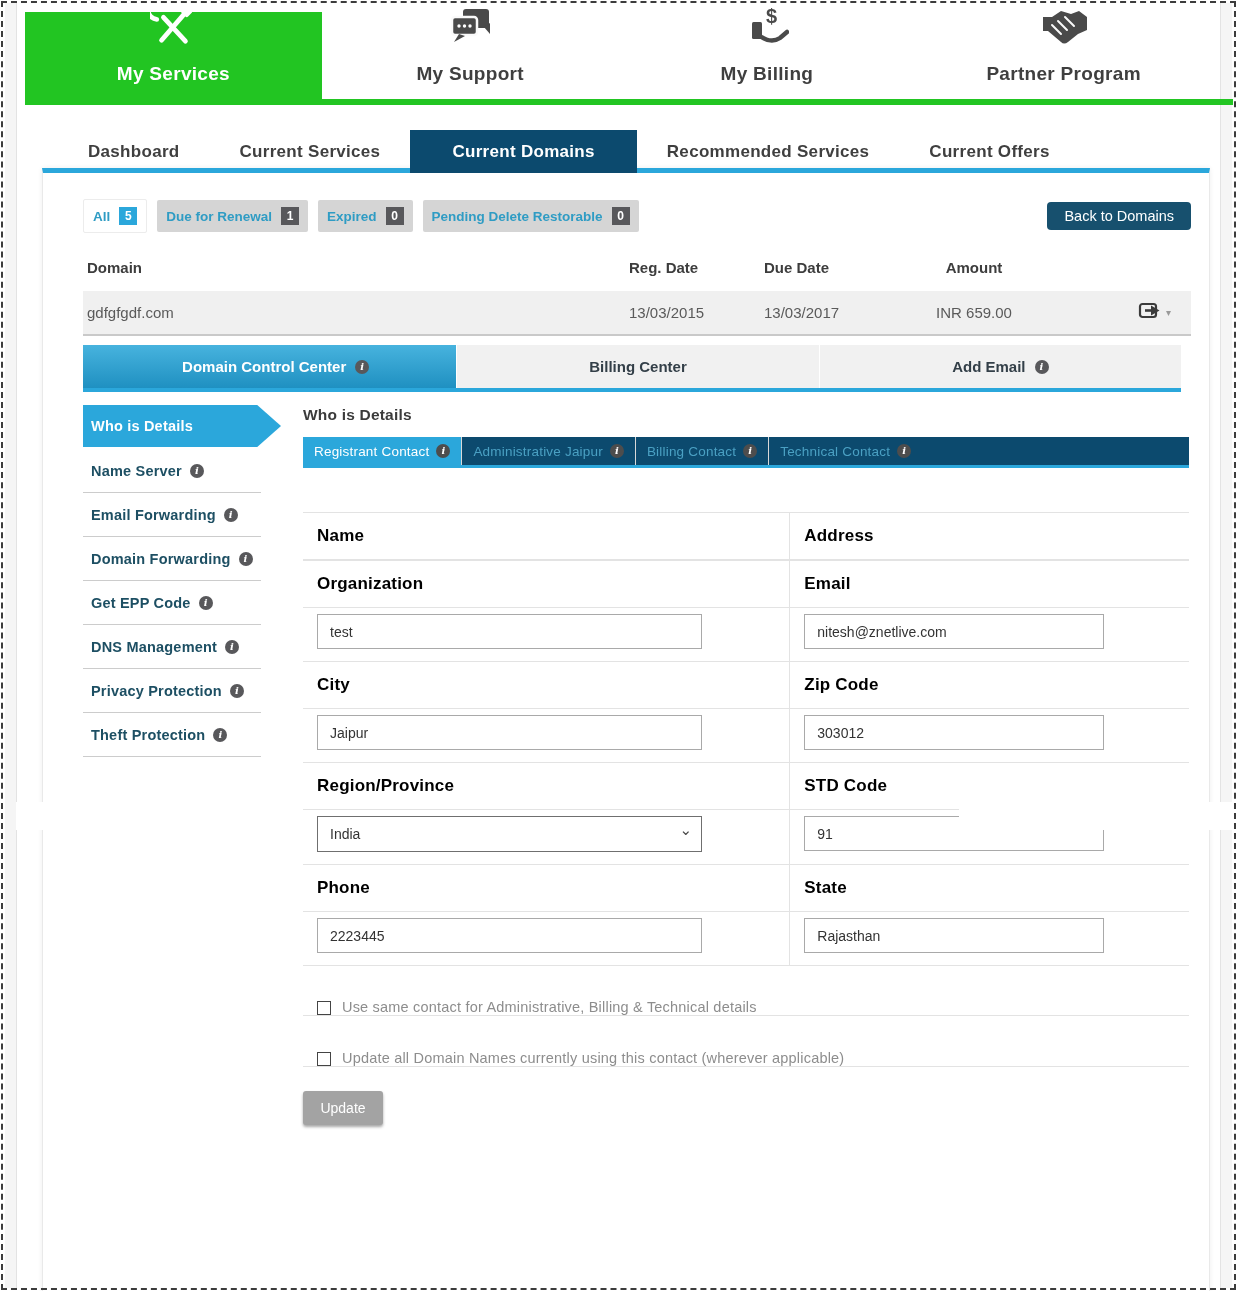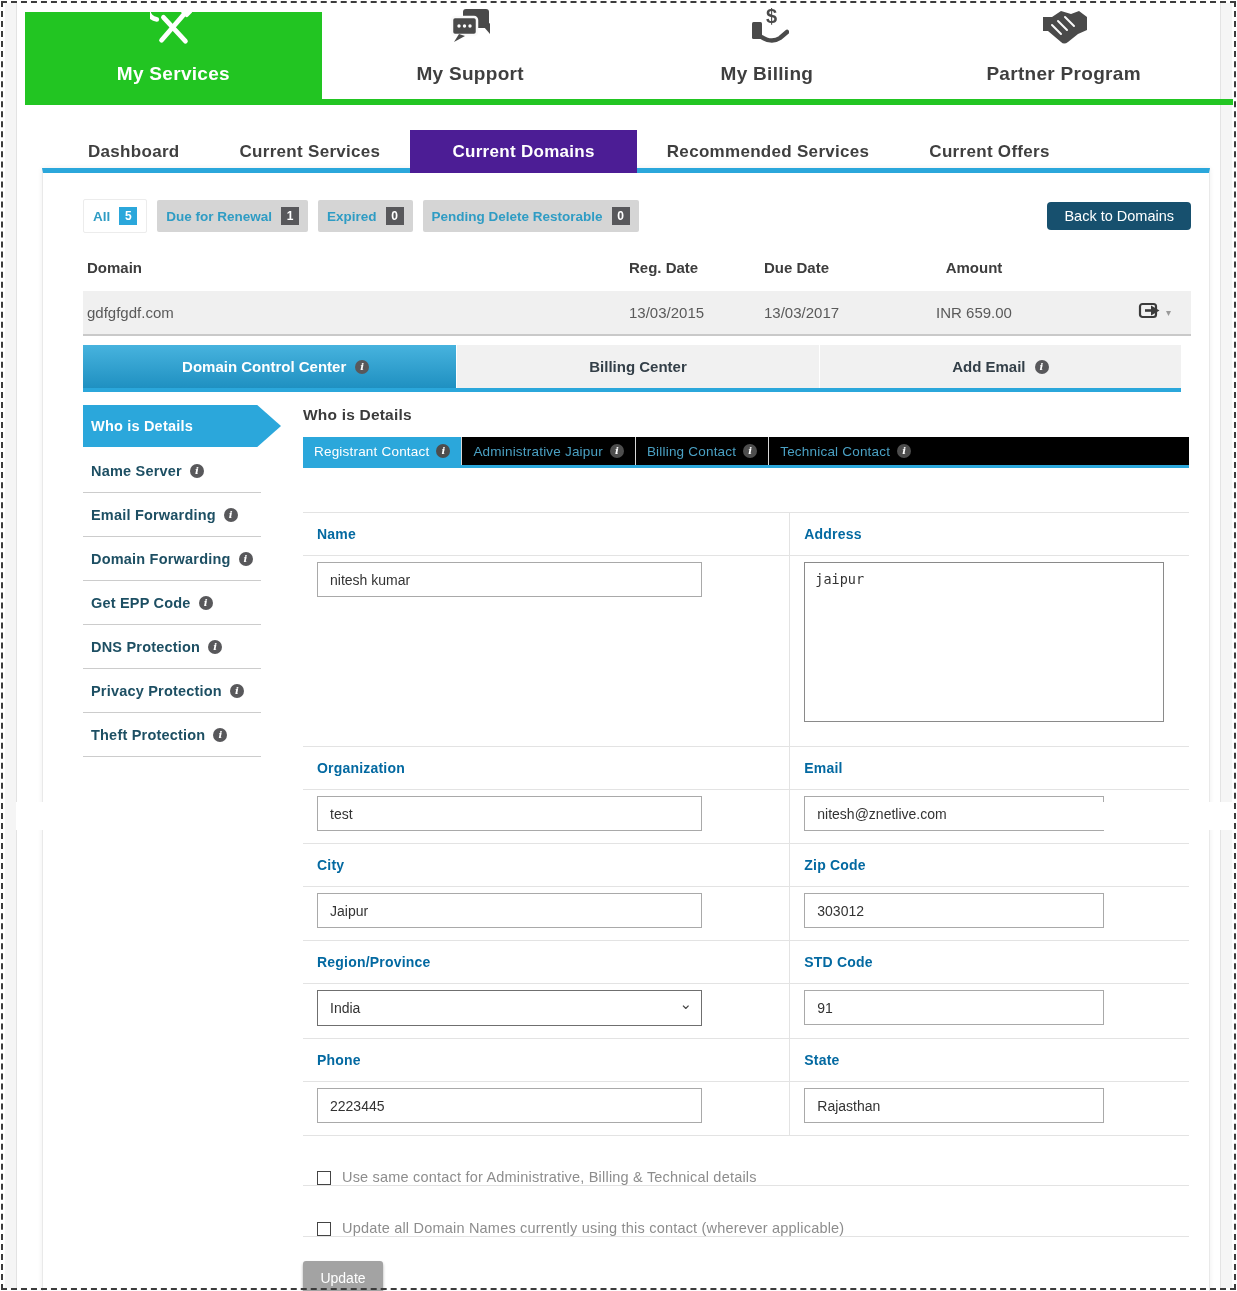--- a/index.html
+++ b/index.html
@@ -17,21 +17,21 @@
   
   .topnav { position:absolute; left:25px; right:25px; top:12px; height:87px; display:flex; z-index:5; }
   .topnav-item { flex:1; display:flex; flex-direction:column; align-items:center; justify-content:flex-end;
     padding-bottom:14px; gap:12px; color:#3f3f3f; font-weight:bold; font-size:19px; letter-spacing:.3px; cursor:pointer; }
   .topnav-item.active { background:#22c522; color:#fff; }
   .green-bar { position:absolute; left:25px; right:4px; top:99px; height:6px; background:#22c522; z-index:4; }
 
   
   .subnav { position:absolute; left:42px; width:1168px; top:130px; height:43px; display:flex; align-items:stretch; padding-left:16px; z-index:6; }
   .subnav-item { display:flex; align-items:center; padding:0 30px; font-weight:bold; font-size:17px; color:#3f3f3f; letter-spacing:.3px; cursor:pointer; }
-  .subnav-item.active { background:#4c1d95; color:#fff; padding:0 42px; }
+  .subnav-item.active { background:#0c4a6e; color:#fff; padding:0 42px; }
 
   
   .card { position:absolute; left:42px; top:168px; width:1168px; bottom:0; background:#fff;
     border-top:5px solid #2ba7db; border-left:1px solid #e9e9e9; border-right:1px solid #e9e9e9;
     box-shadow:0 0 5px rgba(0,0,0,.07); z-index:3; }
 
   
   .pills-row { margin:26px 18px 0 40px; display:flex; align-items:center; gap:10px; }
   .pill { height:27px; display:flex; align-items:center; gap:9px; padding:16px 9px; background:#d5d5d5;
     color:#2f9cc4; font-weight:bold; font-size:13.5px; border-radius:2px; cursor:pointer; }
@@ -68,34 +68,34 @@
   .content { margin:13px 20px 0 40px; display:flex; align-items:flex-start; }
   .sidebar { width:198px; flex:none; }
   .side-item { position:relative; width:178px; height:44px; display:flex; align-items:center; gap:8px;
     padding-left:8px; font-weight:bold; font-size:14.5px; color:#1d4f63; letter-spacing:.2px;
     border-bottom:1px solid #ccc; cursor:pointer; }
   .side-item.active { width:198px; height:42px; background:#2ba7db; color:#fff; border-bottom:none;
     clip-path:polygon(0 0, 88% 0, 100% 50%, 88% 100%, 0 100%); margin-bottom:2px; }
 
   .main { flex:1; padding-left:22px; min-width:0; }
   .whois-heading { font-size:15.5px; font-weight:bold; color:#3b3b3b; margin:1px 0 13px 0; letter-spacing:.2px; }
-  .contact-tabs { display:flex; height:31px; background:#000000; border-bottom:3px solid #2ba7db; }
+  .contact-tabs { display:flex; height:31px; background:#0c4a6e; border-bottom:3px solid #2ba7db; }
   .ctab { display:flex; align-items:center; gap:7px; padding:0 11px; color:#4aa0c3; font-size:13.5px;
     border-right:1px solid #d8d8d8; cursor:pointer; letter-spacing:.2px; }
   .ctab.active { background:#2ba7db; color:#fff; }
   .ctab .info { background:#4d4d4d; }
 
   
   .form-grid { margin-top:44px; }
   .frow { display:flex; }
   .label-row { border-top:1px solid #e3e3e3; border-bottom:1px solid #e3e3e3; }
   .cell { padding-left:14px; }
   .cell.l { width:55%; border-right:1px solid #e3e3e3; }
   .cell.r { width:45%; }
-  .label-row .cell { padding-top:13px; padding-bottom:13px; color:#0369a1; font-weight:bold; font-size:14px; letter-spacing:.2px; }
+  .label-row .cell { padding-top:13px; padding-bottom:13px; color:#000000; font-weight:bold; font-size:17px; letter-spacing:.2px; }
   .input-row .cell { padding-top:6px; padding-bottom:12px; }
   .input-row.tall .cell { padding-bottom:20px; }
   input.text { width:385px; height:35px; border:1px solid #a9a9a9; background:#fff; padding:0 12px;
     font-family:"Liberation Sans", sans-serif; font-size:14px; color:#333; }
   .cell.r input.text { width:300px; }
   textarea.addr { width:360px; height:160px; border:1px solid #8a8a8a; background:#fff; padding:8px 10px;
     font-family:"DejaVu Sans Mono", monospace; font-size:13.5px; color:#333; resize:none; }
   .select-wrap { position:relative; width:385px; }
   .select-wrap select { width:100%; height:36px; appearance:none; -webkit-appearance:none; border:1px solid #6f6f6f;
     background:#fff; padding:0 12px; font-family:"Liberation Sans", sans-serif; font-size:14px; color:#333; }
@@ -265,21 +265,21 @@
       </div>
       <div class="side-item">
         <span>Domain Forwarding</span>
         <span class="info"></span>
       </div>
       <div class="side-item">
         <span>Get EPP Code</span>
         <span class="info"></span>
       </div>
       <div class="side-item">
-        <span>DNS Protection</span>
+        <span>DNS Management</span>
         <span class="info"></span>
       </div>
       <div class="side-item">
         <span>Privacy Protection</span>
         <span class="info"></span>
       </div>
       <div class="side-item">
         <span>Theft Protection</span>
         <span class="info"></span>
       </div>
@@ -305,24 +305,20 @@
           <span>Technical Contact</span>
           <span class="info"></span>
         </div>
       </div>
 
       <div class="form-grid">
 
         <div class="frow label-row">
           <div class="cell l">Name</div>
           <div class="cell r">Address</div>
-        </div>
-        <div class="frow input-row tall">
-          <div class="cell l"><input class="text" type="text" value="nitesh kumar" style=""></div>
-          <div class="cell r"><textarea class="addr" style="">jaipur</textarea></div>
         </div>
 
         <div class="frow label-row">
           <div class="cell l">Organization</div>
           <div class="cell r">Email</div>
         </div>
         <div class="frow input-row">
           <div class="cell l"><input class="text" type="text" value="test" style=""></div>
           <div class="cell r"><input class="text" type="text" value="nitesh@znetlive.com" style=""></div>
         </div>

